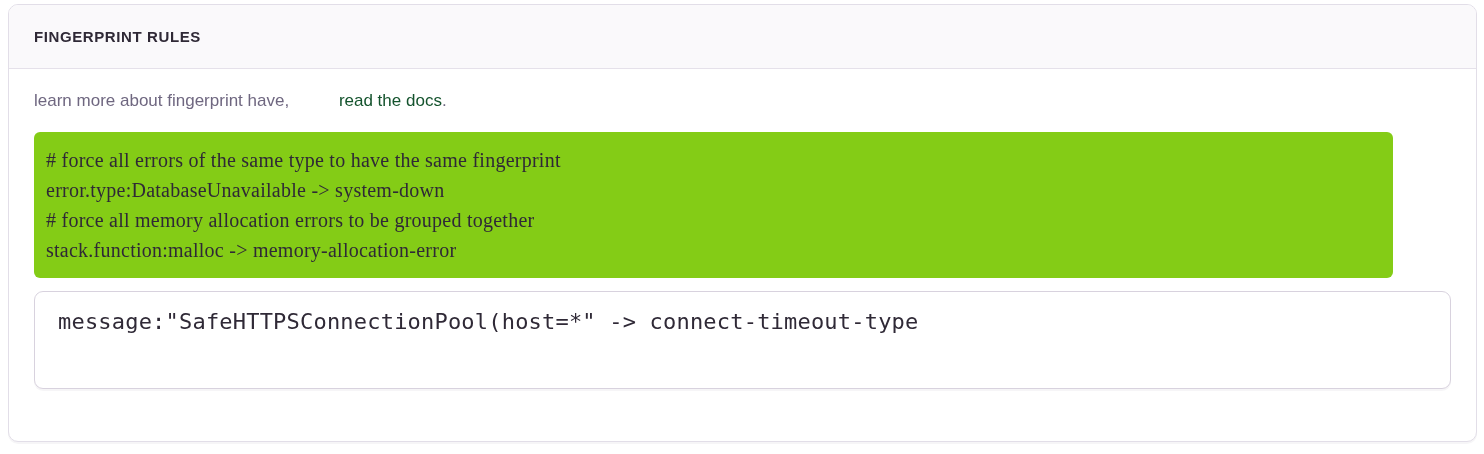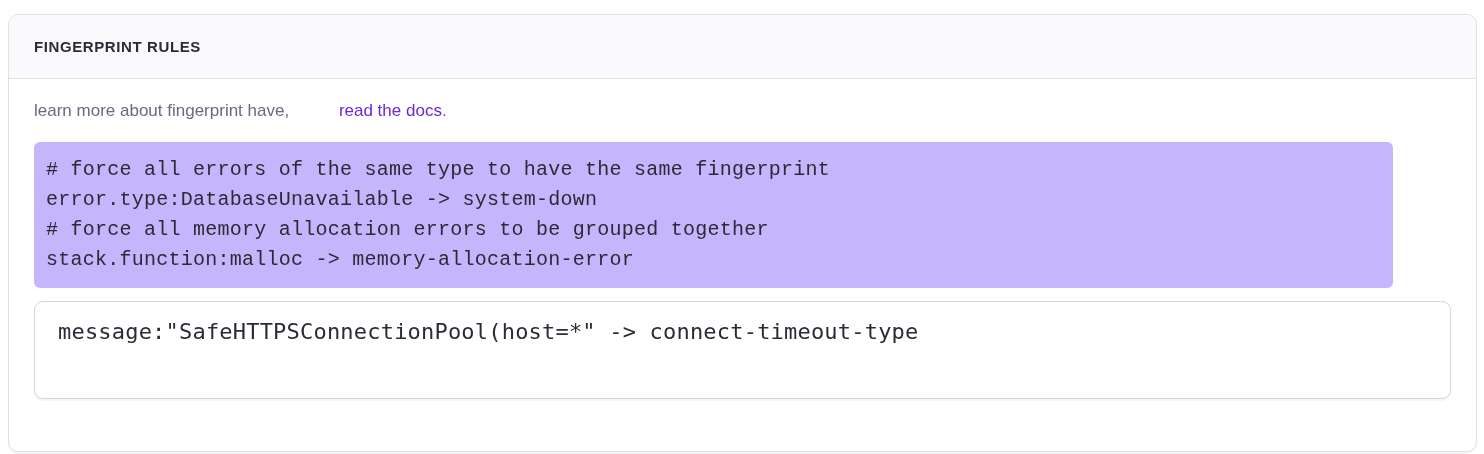--- a/index.html
+++ b/index.html
@@ -11,21 +11,21 @@
   .stage {
     position: relative;
     width: 1484px;
     height: 454px;
     background: #ffffff;
     overflow: hidden;
   }
   .panel {
     position: absolute;
     left: 8px;
-    top: 14px;
+    top: 4px;
     width: 1469px;
     height: 438px;
     background: #ffffff;
     border: 1px solid #e2dee8;
     border-radius: 10px;
     box-shadow: 0 2px 0 rgba(37, 11, 54, 0.04);
     box-sizing: border-box;
     overflow: hidden;
   }
   .panel-header {
@@ -58,31 +58,31 @@
   }
   .description code {
     font-family: "DejaVu Sans Mono", "Liberation Mono", monospace;
     font-size: 19px;
     line-height: 1;
     color: #2f2936;
     margin: 0 7px;
     letter-spacing: 0.2px;
   }
   .description a {
-    color: #6d28d9;
+    color: #14532d;
     text-decoration: none;
     cursor: pointer;
     padding-left: 45px;
   }
   pre.example-code {
     margin: 17px 58px 13px 0;
     padding: 13px 12px;
-    background: #c4b5fd;
+    background: #84cc16;
     border-radius: 6px;
-    font-family: Liberation Mono, monospace;
+    font-family: Liberation Serif, serif;
     font-size: 20px;
     line-height: 30px;
     letter-spacing: 0.25px;
     color: #2f2936;
     white-space: pre;
     overflow: hidden;
   }
   textarea.rules-input {
     display: block;
     width: 100%;

